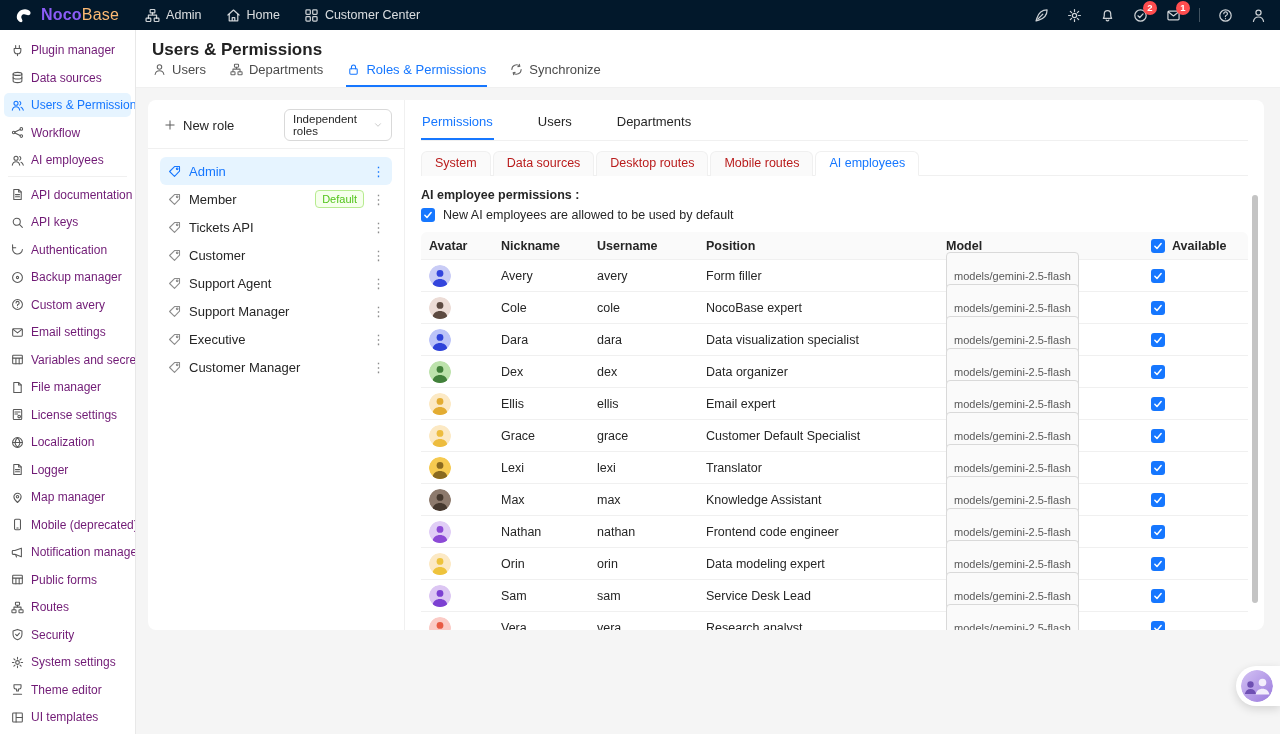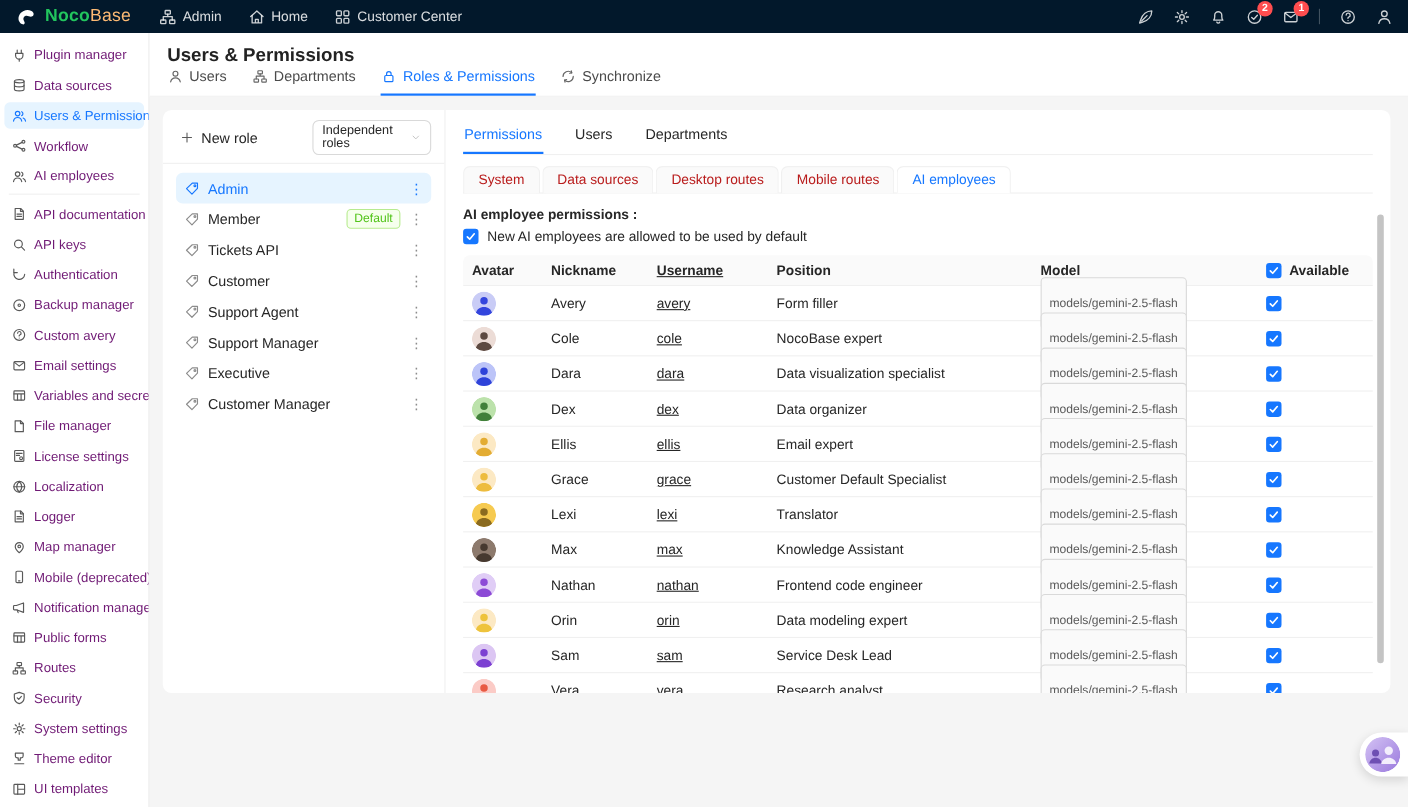--- a/index.html
+++ b/index.html
@@ -5,21 +5,21 @@
   * { margin:0; padding:0; box-sizing:border-box; }
   html,body { width:1280px; height:734px; overflow:hidden; background:#f5f5f5;
     font-family:"Liberation Sans", sans-serif; color:#262626; }
 
   
   .topbar { position:absolute; left:0; top:0; width:1280px; height:30px; background:#02182b;
     display:flex; align-items:center; padding:0 14px; z-index:30; }
   .brand { display:flex; align-items:center; gap:7px; margin-right:26px; cursor:pointer; }
   .brand-mark { width:20px; height:20px; display:block; }
   .brand-mark svg { width:20px; height:20px; display:block; }
-  .brand-noco { color:#22c55e; font-weight:700; font-size:16px; letter-spacing:.2px; }
+  .brand-noco { color:#8b5cf6; font-weight:700; font-size:16px; letter-spacing:.2px; }
   .brand-base { color:#fdba74; font-weight:400; font-size:16px; letter-spacing:.2px; }
   .tnav-wrap { display:flex; align-items:center; gap:24px; }
   .tnav { display:flex; align-items:center; gap:6px; color:rgba(255,255,255,.85); font-size:12.5px; cursor:pointer; }
   .tnav .i svg, .taction .i svg { width:15px; height:15px; display:block; }
   .tnav .i, .taction .i { color:rgba(255,255,255,.8); display:block; }
   .tactions { margin-left:auto; display:flex; align-items:center; gap:18px; }
   .taction { position:relative; cursor:pointer; display:flex; align-items:center; }
   .badge { position:absolute; top:-7px; right:-9px; background:#ff4d4f; color:#fff; font-size:9.5px;
     height:14px; min-width:14px; border-radius:7px; line-height:14px; text-align:center; padding:0 3px; font-weight:600; }
   .tdiv { width:1px; height:14px; background:rgba(255,255,255,.25); }
@@ -71,41 +71,41 @@
   .role-item.active { background:#e6f4ff; color:#1677ff; }
   .role-item.active .i { color:#1677ff; }
   .role-name { flex:1; white-space:nowrap; overflow:hidden; }
   .role-badge { font-size:11px; color:#52c41a; background:#f6ffed; border:1px solid #b7eb8f;
     border-radius:4px; padding:0 6px; line-height:16px; height:18px; flex:none; }
   .role-more { color:#8c8c8c; font-size:13px; width:12px; text-align:center; cursor:pointer; flex:none; }
   .role-item.active .role-more { color:#1677ff; }
 
   
   .perm-panel { flex:1; padding:0 16px; position:relative; min-width:0; }
-  .perm-tabs { display:flex; gap:28px; padding-top:8px; border-bottom:1px solid #f0f0f0; }
+  .perm-tabs { display:flex; gap:43px; padding-top:8px; border-bottom:1px solid #f0f0f0; }
   .perm-tab { font-size:13px; color:#262626; padding:6px 1px 9px; cursor:pointer; border-bottom:2px solid transparent; }
   .perm-tab.active { color:#1677ff; border-bottom-color:#1677ff; }
   .sub-tabs { display:flex; margin-top:10px; border-bottom:1px solid #f0f0f0; }
   .sub-tab { font-size:12.5px; color:#b91c1c; background:#fafafa; border:1px solid #f0f0f0; border-bottom:none;
     border-radius:6px 6px 0 0; padding:4px 13px 5px; cursor:pointer; margin-right:2px; margin-bottom:-1px; }
   .sub-tab.active { background:#fff; color:#1677ff; border-bottom:1px solid #fff; }
   .section-label { margin-top:12px; font-size:12.5px; font-weight:700; color:#262626; }
   .cb-row { margin-top:6px; display:flex; align-items:center; gap:8px; font-size:12.5px; color:#262626; cursor:pointer; }
   .cb { width:14px; height:14px; border-radius:3px; background:#1677ff; display:inline-flex;
     align-items:center; justify-content:center; flex:none; cursor:pointer; }
   .cb svg { width:10px; height:10px; display:block; }
 
   
   .table { margin-top:10px; width:100%; font-size:12.5px; }
   .thead { display:flex; background:#fafafa; border-bottom:1px solid #f0f0f0; height:28px; align-items:center;
     font-weight:700; color:#262626; border-radius:6px 6px 0 0; }
   .th, .td { padding:0 8px; flex:none; display:flex; align-items:center; gap:7px; min-width:0; }
   .c-avatar   { width:72px; }
   .c-nickname { width:96px; }
-  .c-username { width:109px;text-decoration:underline; }
+  .c-username { width:109px; }
   .c-position { width:240px; }
   .c-model    { width:205px; }
   .c-avail    { flex:1 1 auto; }
   .trow { display:flex; align-items:center; height:32px; border-bottom:1px solid #f0f0f0; }
   .avatar { width:22px; height:22px; border-radius:50%; overflow:hidden; display:block; flex:none; }
   .avatar svg { width:22px; height:22px; display:block; }
   .chip { border:1px solid #d9d9d9; background:#fafafa; border-radius:4px; padding:17px 7px;
     font-size:11px; color:#595959; white-space:nowrap; }
   .vthumb { position:absolute; right:6px; top:95px; height:408px; width:6px; background:#c4c4c4;
     border-radius:3px; cursor:pointer; }

